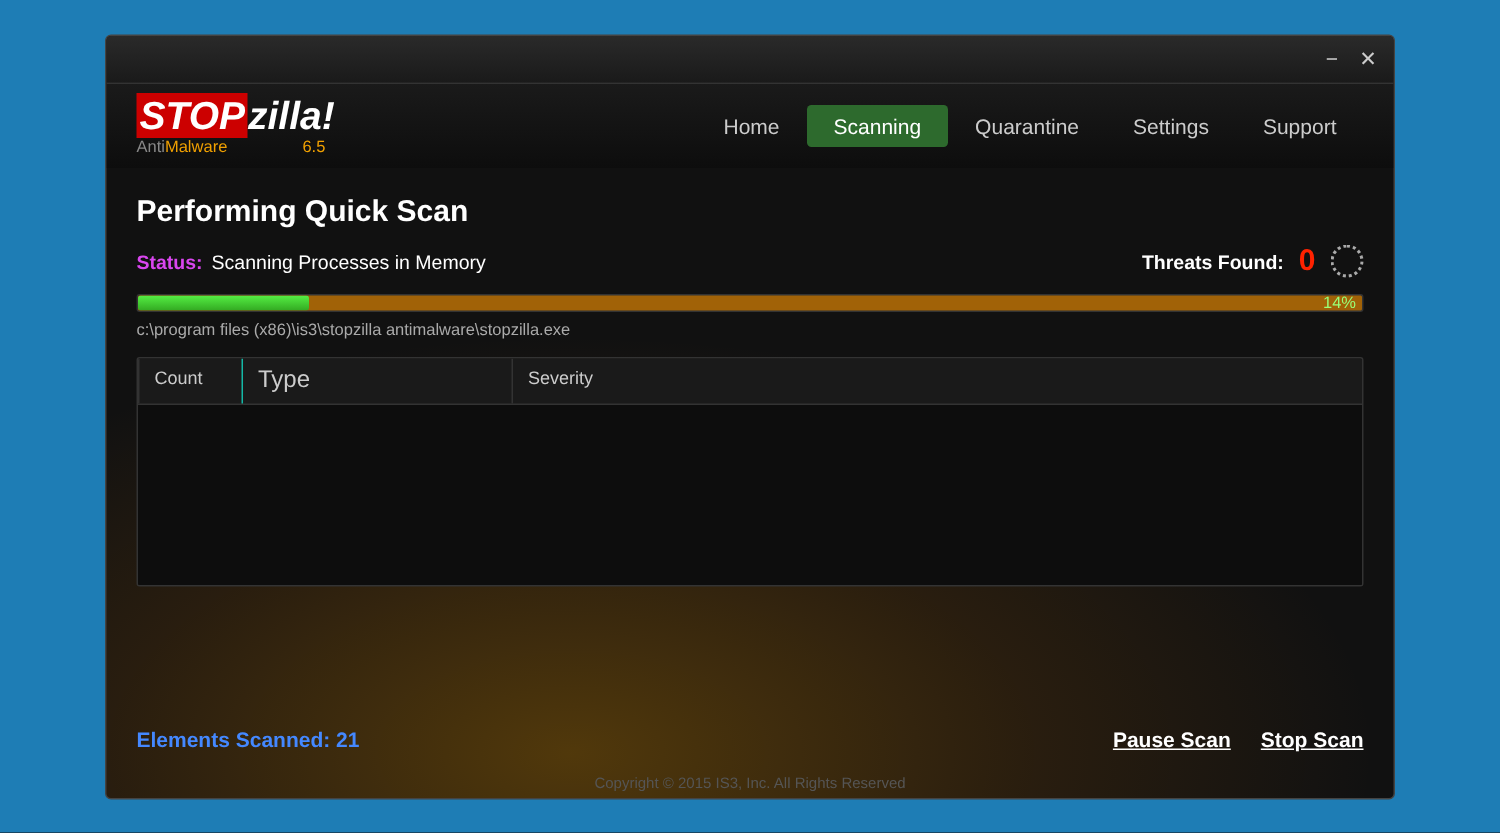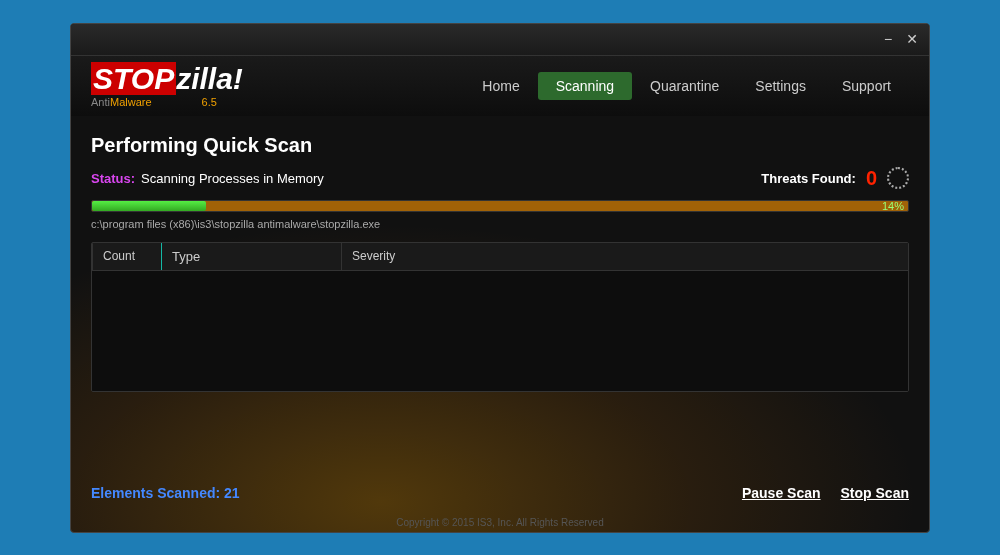--- a/index.html
+++ b/index.html
@@ -76,21 +76,21 @@
       z-index: 1;
     }
 
     .logo-area {
       display: flex;
       flex-direction: column;
       margin-right: 40px;
     }
 
     .logo-stop {
-      font-size: 30px;
+      font-size: 26px;
       font-weight: bold;
       font-style: italic;
       line-height: 1;
       text-align: center;
     }
 
     .logo-stop .stop {
       color: #cc0000;
       background: #cc0000;
       color: white;
@@ -259,21 +259,21 @@
       color: #ccc;
       font-size: 12px;
       padding: 6px 10px;
       border-left: 1px solid #333;
       border-right: 1px solid #14b8a6;
     }
 
     .th-type {
       width: 180px;
       color: #ccc;
-      font-size: 13px;
+      font-size: 16px;
       padding: 6px 10px;
       border-right: 1px solid #333;
     }
 
     .th-severity {
       width: 100px;
       color: #ccc;
       font-size: 12px;
       padding: 6px 10px;
     }

